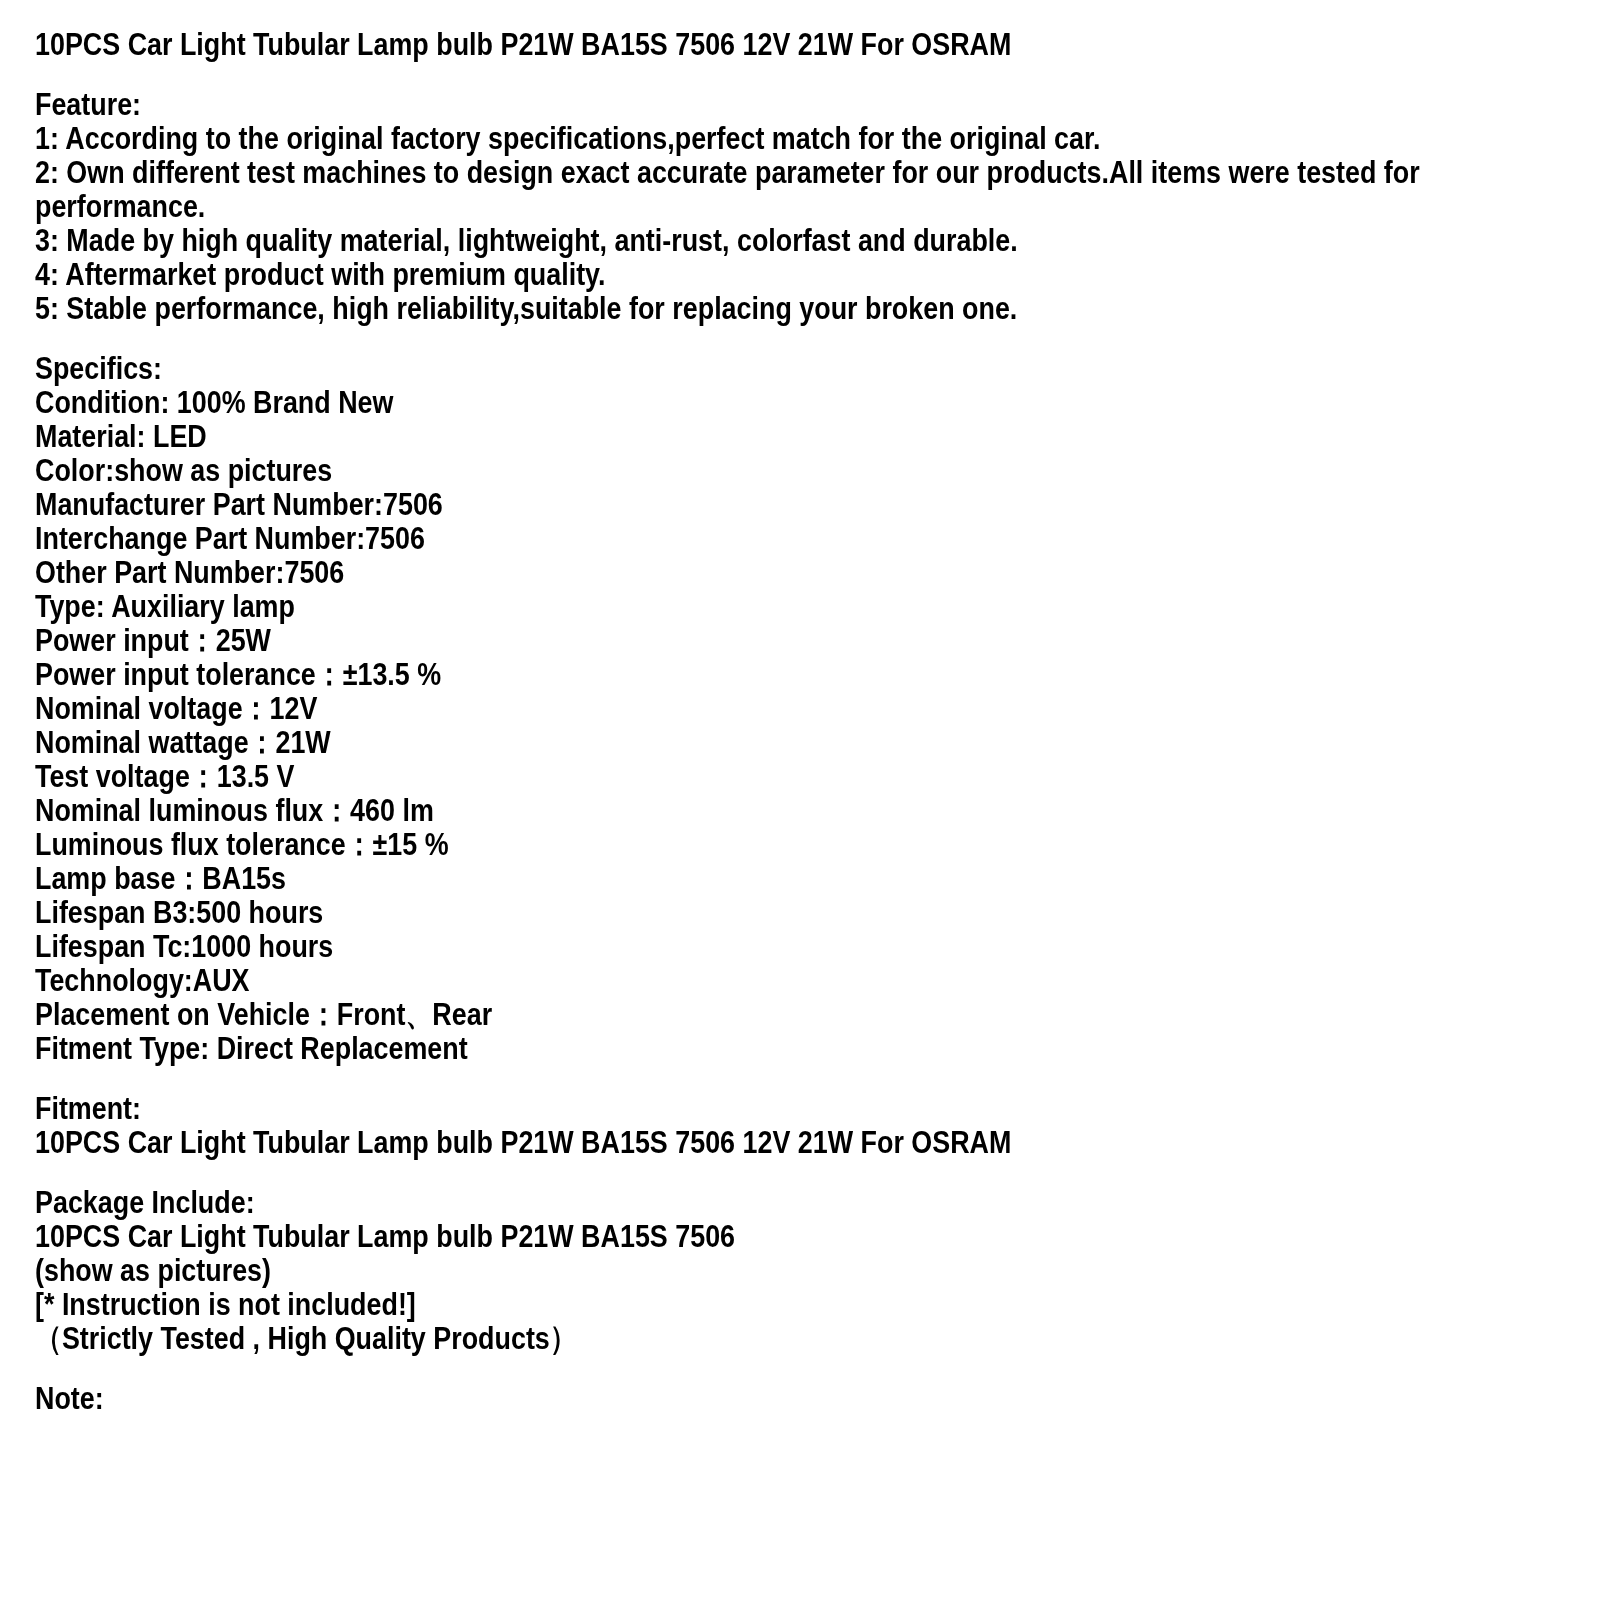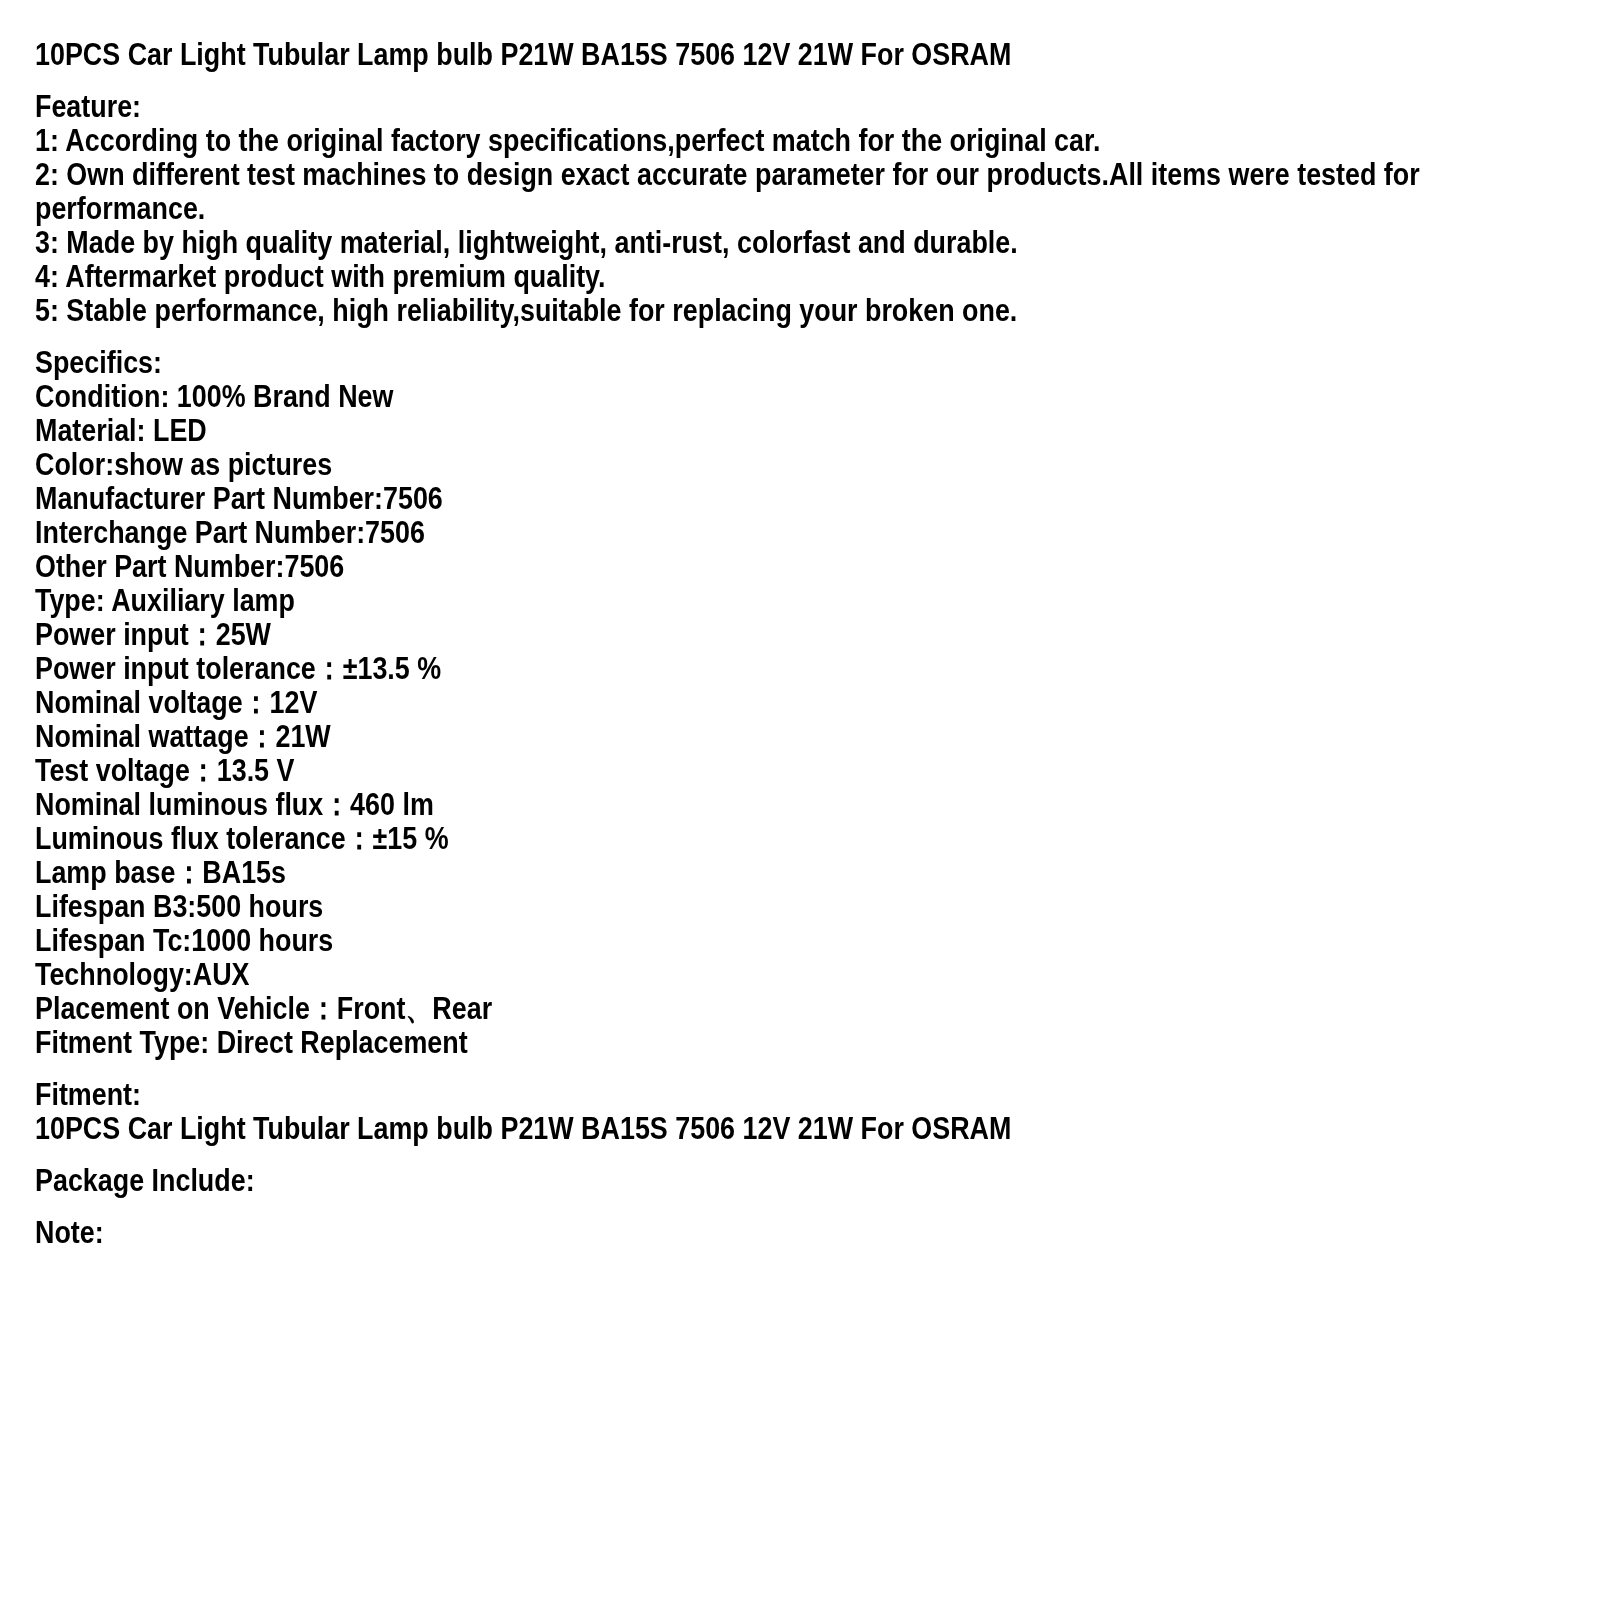--- a/index.html
+++ b/index.html
@@ -11,30 +11,30 @@
     width: 1600px;
     height: 1600px;
     overflow: hidden;
     font-family: "Liberation Sans", "DejaVu Sans", sans-serif;
     font-weight: bold;
     font-size: 32px;
     line-height: 34px;
     color: #000000;
   }
   .doc {
-    padding: 37px 30px 0 35px;
+    padding: 27px 30px 0 35px;
   }
   .line {
     white-space: pre;
     transform: scaleX(0.84);
     transform-origin: 0 0;
     min-height: 34px;
   }
   .sec {
-    margin-top: 18px; 
+    margin-top: 26px; 
   }
 </style>
 </head>
 <body>
 
 <div class="doc">
 
   <div class="line">10PCS Car Light Tubular Lamp bulb P21W BA15S 7506 12V 21W For OSRAM</div>
 
   <section class="sec">
@@ -77,19 +77,25 @@
 
   <section class="sec">
     <div class="line">Fitment:</div>
     <div>
         <div class="line">10PCS Car Light Tubular Lamp bulb P21W BA15S 7506 12V 21W For OSRAM</div>
       </div>
   </section>
 
   <section class="sec">
     <div class="line">Package Include:</div>
+    <div>
+        <div class="line">10PCS Car Light Tubular Lamp bulb P21W BA15S 7506</div>
+        <div class="line">(show as pictures)</div>
+        <div class="line">[* Instruction is not included!]</div>
+        <div class="line">（Strictly Tested , High Quality Products）</div>
+      </div>
   </section>
 
   <section class="sec">
     <div class="line">Note:</div>
   </section>
 
 </div>
 
 </body></html>

